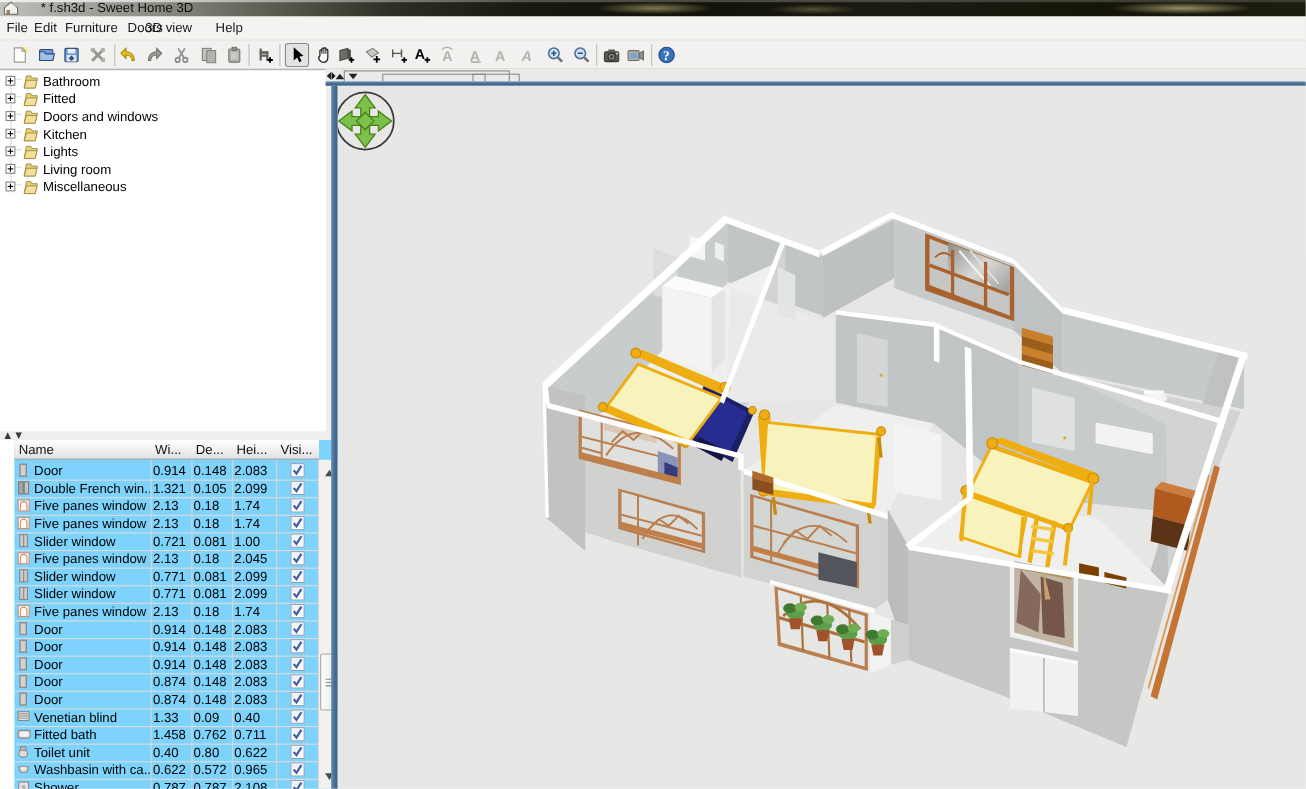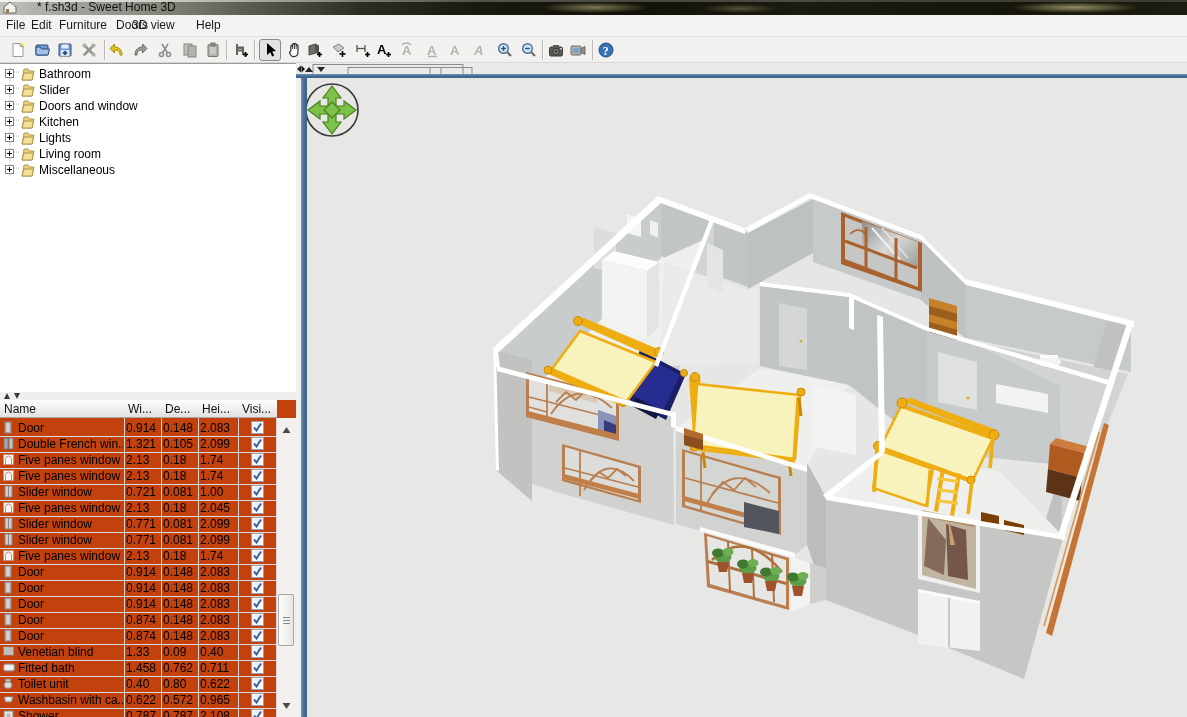--- a/index.html
+++ b/index.html
@@ -17,21 +17,21 @@
 .tsep{position:absolute;top:40px;width:1px;height:20px;background:#b9b8b6;box-shadow:1px 0 0 #fbfbfb}
 #selbox{position:absolute;left:259px;top:39px;width:22px;height:22px;border:1px solid #8a8a88;border-radius:3px;background:#e4e3e1}
 #leftpanel{position:absolute;left:0;top:63px;width:296px;height:654px;background:#fff;border-top:1px solid #9a9a98}
 #tree{position:absolute;left:0;top:64px;width:296px;height:328px;background:#fff}
 .trow{position:absolute;left:0;width:239px;height:16px;font-size:12px;color:#000}
 .trow .lbl{position:absolute;left:39px;top:1px}
 .pbox{position:absolute;left:5px;top:3px;width:9px;height:9px;border:1px solid #848484;background:#fff}
 .pbox:before{content:"";position:absolute;left:1px;top:3px;width:5px;height:1px;background:#000}
 .pbox:after{content:"";position:absolute;left:3px;top:1px;width:1px;height:5px;background:#000}
 #vsplit{position:absolute;left:0;top:392px;width:296px;height:8px;background:#f0efed}
-#ftable{position:absolute;left:0;top:400px;width:296px;height:317px;background:#c2410c}
+#ftable{position:absolute;left:13px;top:400px;width:296px;height:317px;background:#7dd3fc}
 #fhead{position:absolute;left:0;top:0;width:277px;height:18px;background:linear-gradient(#ffffff,#eeedeb 60%,#e2e1df);border-bottom:1px solid #a8a7a5}
 #fhead span{position:absolute;top:2px;font-size:12px;color:#111}
 .frow{position:absolute;left:0;width:277px;height:16px;font-size:12px;color:#000}
 .frow .nm{position:absolute;left:18px;top:1px;white-space:nowrap;width:105px;overflow:hidden}
 .num{position:absolute;top:1px;}
 .colline{position:absolute;top:18px;width:1px;height:299px;background:#d6d5d3}
 .rowline{position:absolute;left:0;width:277px;height:1px;background:#dddcda}
 #tscroll{position:absolute;left:277px;top:18px;width:19px;height:299px;background:#f2f1ef}
 #view3d{position:absolute;left:307px;top:78px;width:880px;height:639px;background:#e7e7e6}
 #planstrip{position:absolute;left:296px;top:63px;width:891px;height:11px;background:#ebeae8}
@@ -228,29 +228,29 @@
         <polygon points="2,13 4,6 13.6,6 12,13" fill="#f4e09a" stroke="#a08a3a" stroke-width="0.8"></polygon>
       </svg>
       <span class="lbl">Bathroom</span>
     </div>
     <div class="trow" style="top:18px">
       <div class="pbox"></div>
       <svg class="abs" style="left:20px;top:1px" width="16" height="14" viewBox="0 0 16 14">
         <polygon points="2,13 4,2 8,2 9,4 14,4 12,13" fill="#e8cf7a" stroke="#a08a3a" stroke-width="0.8"></polygon>
         <polygon points="2,13 4,6 13.6,6 12,13" fill="#f4e09a" stroke="#a08a3a" stroke-width="0.8"></polygon>
       </svg>
-      <span class="lbl">Slider</span>
+      <span class="lbl">Fitted</span>
     </div>
     <div class="trow" style="top:34px">
       <div class="pbox"></div>
       <svg class="abs" style="left:20px;top:1px" width="16" height="14" viewBox="0 0 16 14">
         <polygon points="2,13 4,2 8,2 9,4 14,4 12,13" fill="#e8cf7a" stroke="#a08a3a" stroke-width="0.8"></polygon>
         <polygon points="2,13 4,6 13.6,6 12,13" fill="#f4e09a" stroke="#a08a3a" stroke-width="0.8"></polygon>
       </svg>
-      <span class="lbl">Doors and window</span>
+      <span class="lbl">Doors and windows</span>
     </div>
     <div class="trow" style="top:50px">
       <div class="pbox"></div>
       <svg class="abs" style="left:20px;top:1px" width="16" height="14" viewBox="0 0 16 14">
         <polygon points="2,13 4,2 8,2 9,4 14,4 12,13" fill="#e8cf7a" stroke="#a08a3a" stroke-width="0.8"></polygon>
         <polygon points="2,13 4,6 13.6,6 12,13" fill="#f4e09a" stroke="#a08a3a" stroke-width="0.8"></polygon>
       </svg>
       <span class="lbl">Kitchen</span>
     </div>
     <div class="trow" style="top:66px">

